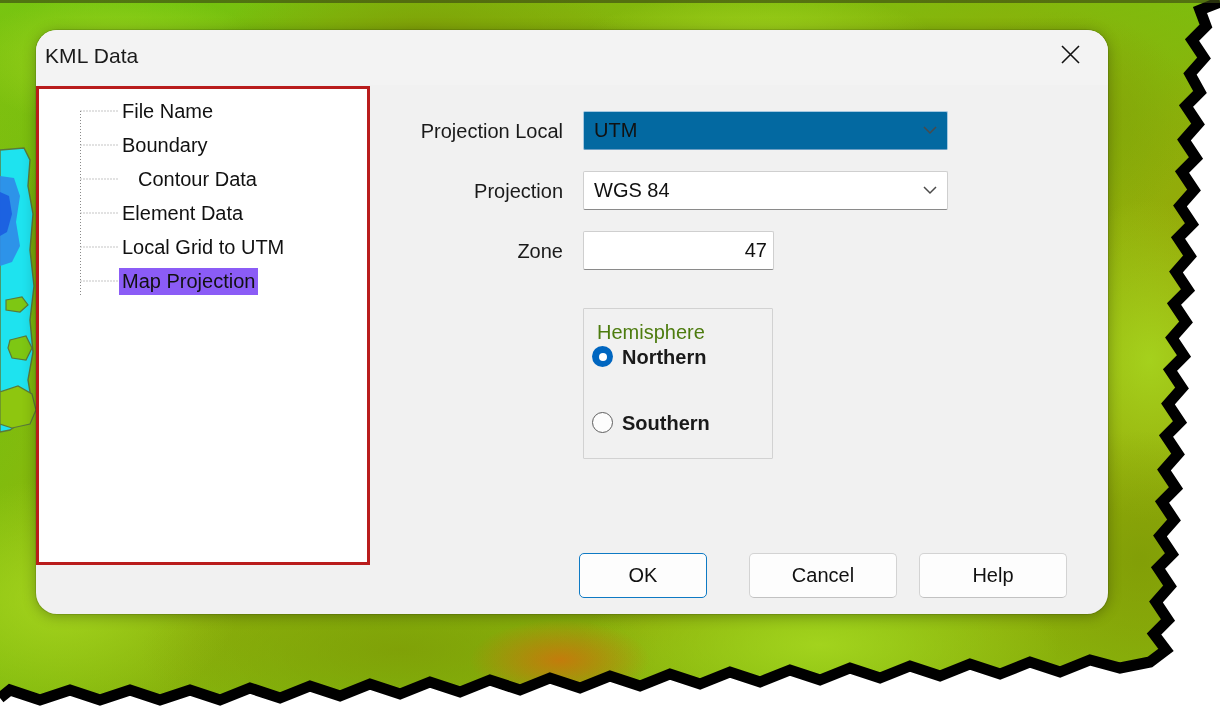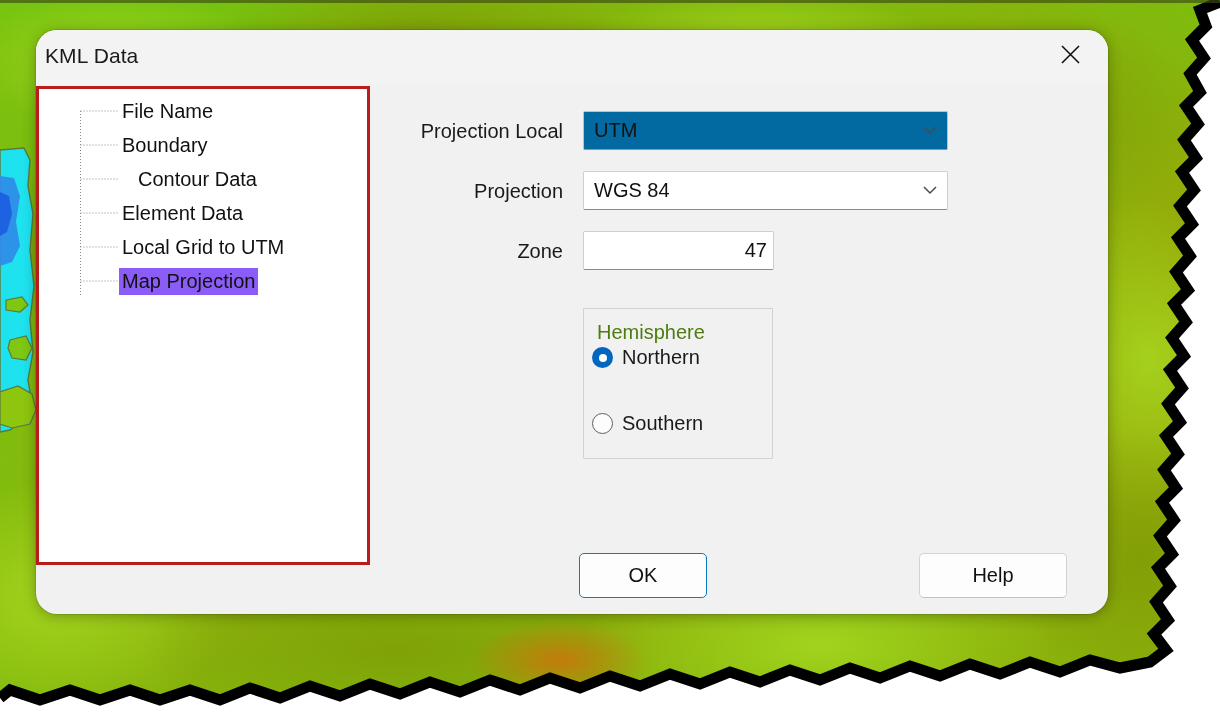--- a/index.html
+++ b/index.html
@@ -167,22 +167,22 @@
     padding: 0 4px;
     font-size: 20px;
     color: #4d7c0f;
     white-space: nowrap;
     margin-top: 25px;
   }
   .radio-row {
     position: absolute;
     left: 556px;
     display: flex;
-    align-items: center;
     cursor: default;
+    font-weight: bold;
   }
   .radio-mark {
     width: 21px; height: 21px;
     border-radius: 50%;
     box-sizing: border-box;
     flex: none;
   }
   .radio-mark.off {
     border: 1.6px solid #5f5f5f;
     background: #fdfdfd;
@@ -410,16 +410,17 @@
     <div class="radio-row" style="top:316px;">
       <span class="radio-mark on"></span>
       <span class="radio-label">Northern</span>
     </div>
     <div class="radio-row" style="top:382px;">
       <span class="radio-mark off"></span>
       <span class="radio-label">Southern</span>
     </div>
 
     <div class="dlg-btn default" style="left:543px; top:523px; width:128px;">OK</div>
+    <div class="dlg-btn" style="left:713px; top:523px; width:148px;">Cancel</div>
     <div class="dlg-btn" style="left:883px; top:523px; width:148px;">Help</div>
 
   </div>
 </div>
 
 </body></html>

